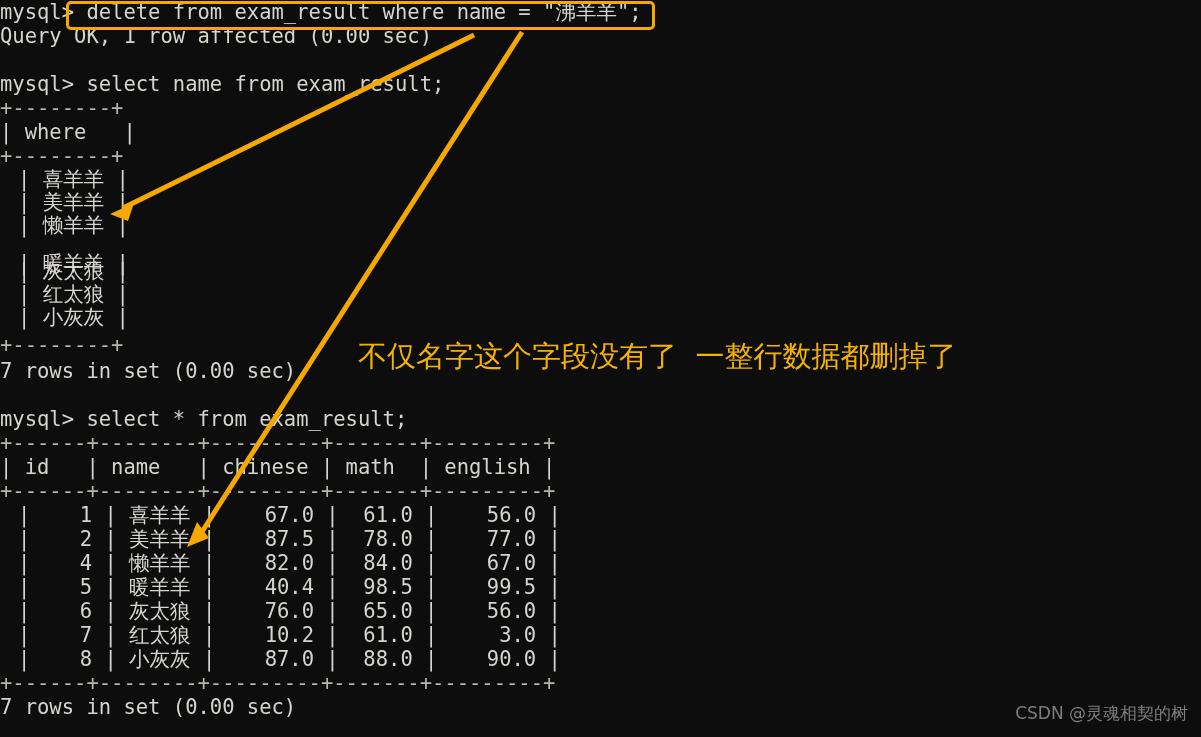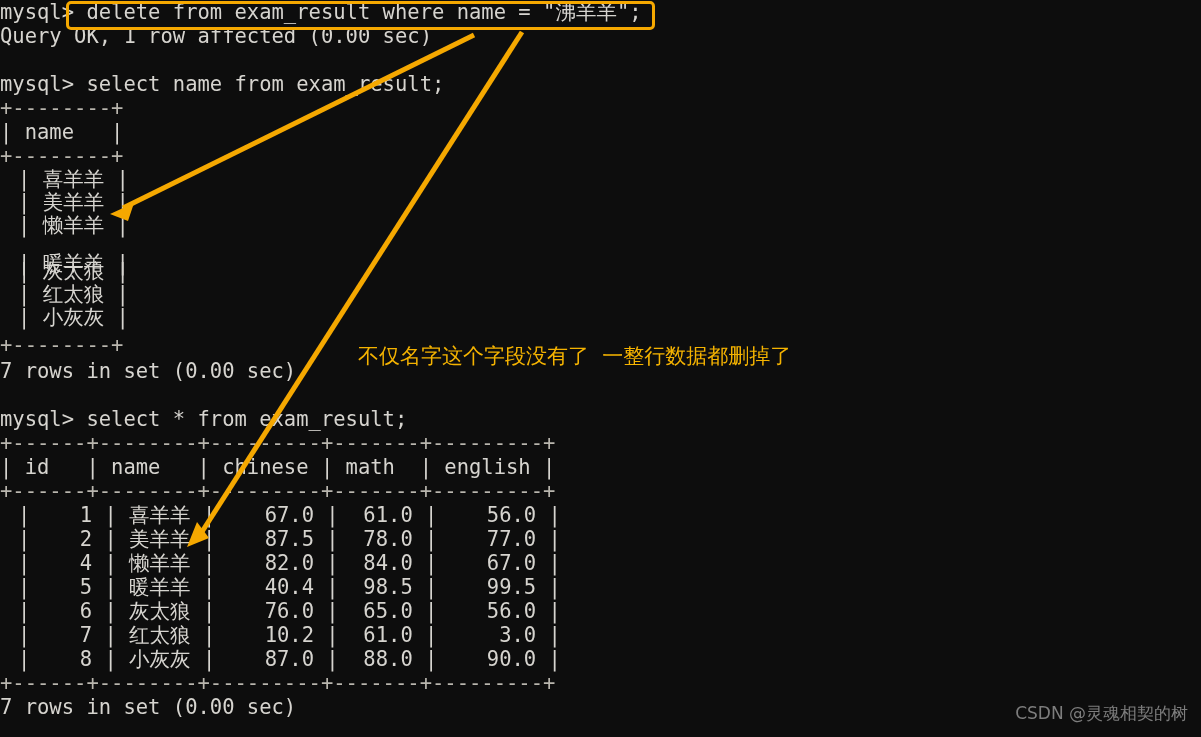--- a/index.html
+++ b/index.html
@@ -51,21 +51,21 @@
     border: 3px solid #f5a800;
     border-radius: 5px;
     box-sizing: border-box;
     pointer-events: none;
   }
   #annotation-text {
     position: absolute;
     left: 358px;
     top: 338px;
     font-family: "DejaVu Sans", "Liberation Sans", sans-serif;
-    font-size: 21px;
+    font-size: 29px;
     line-height: 36px;
     color: #f5b300;
     white-space: pre;
     font-weight: 400;
   }
   #watermark {
     position: absolute;
     right: 13px;
     bottom: 12px;
     font-family: "DejaVu Sans", "Liberation Sans", sans-serif;
@@ -87,21 +87,21 @@
 <body>
 
 <div id="screen">
 
   <div id="terminal">
     <div class="tline" style="top:0px">mysql&gt; delete from exam_result where name = "沸羊羊";</div>
     <div class="tline" style="top:24px">Query OK, 1 row affected (0.00 sec)</div>
     <div class="tline" style="top:48px"></div>
     <div class="tline" style="top:72px">mysql&gt; select name from exam_result;</div>
     <div class="tline sep" style="top:96px">+--------+</div>
-    <div class="tline" style="top:120px">| name   |</div>
+    <div class="tline" style="top:120px">| where   |</div>
     <div class="tline sep" style="top:144px">+--------+</div>
     <div class="tline cjk" style="top:167px">| 喜羊羊 |</div>
     <div class="tline cjk" style="top:190px">| 美羊羊 |</div>
     <div class="tline cjk" style="top:213px">| 懒羊羊 |</div>
     <div class="tline cjk" style="top:251px">| 暖羊羊 |</div>
     <div class="tline cjk" style="top:259px">| 灰太狼 |</div>
     <div class="tline cjk" style="top:282px">| 红太狼 |</div>
     <div class="tline cjk" style="top:305px">| 小灰灰 |</div>
     <div class="tline sep" style="top:333px">+--------+</div>
     <div class="tline" style="top:359px">7 rows in set (0.00 sec)</div>

